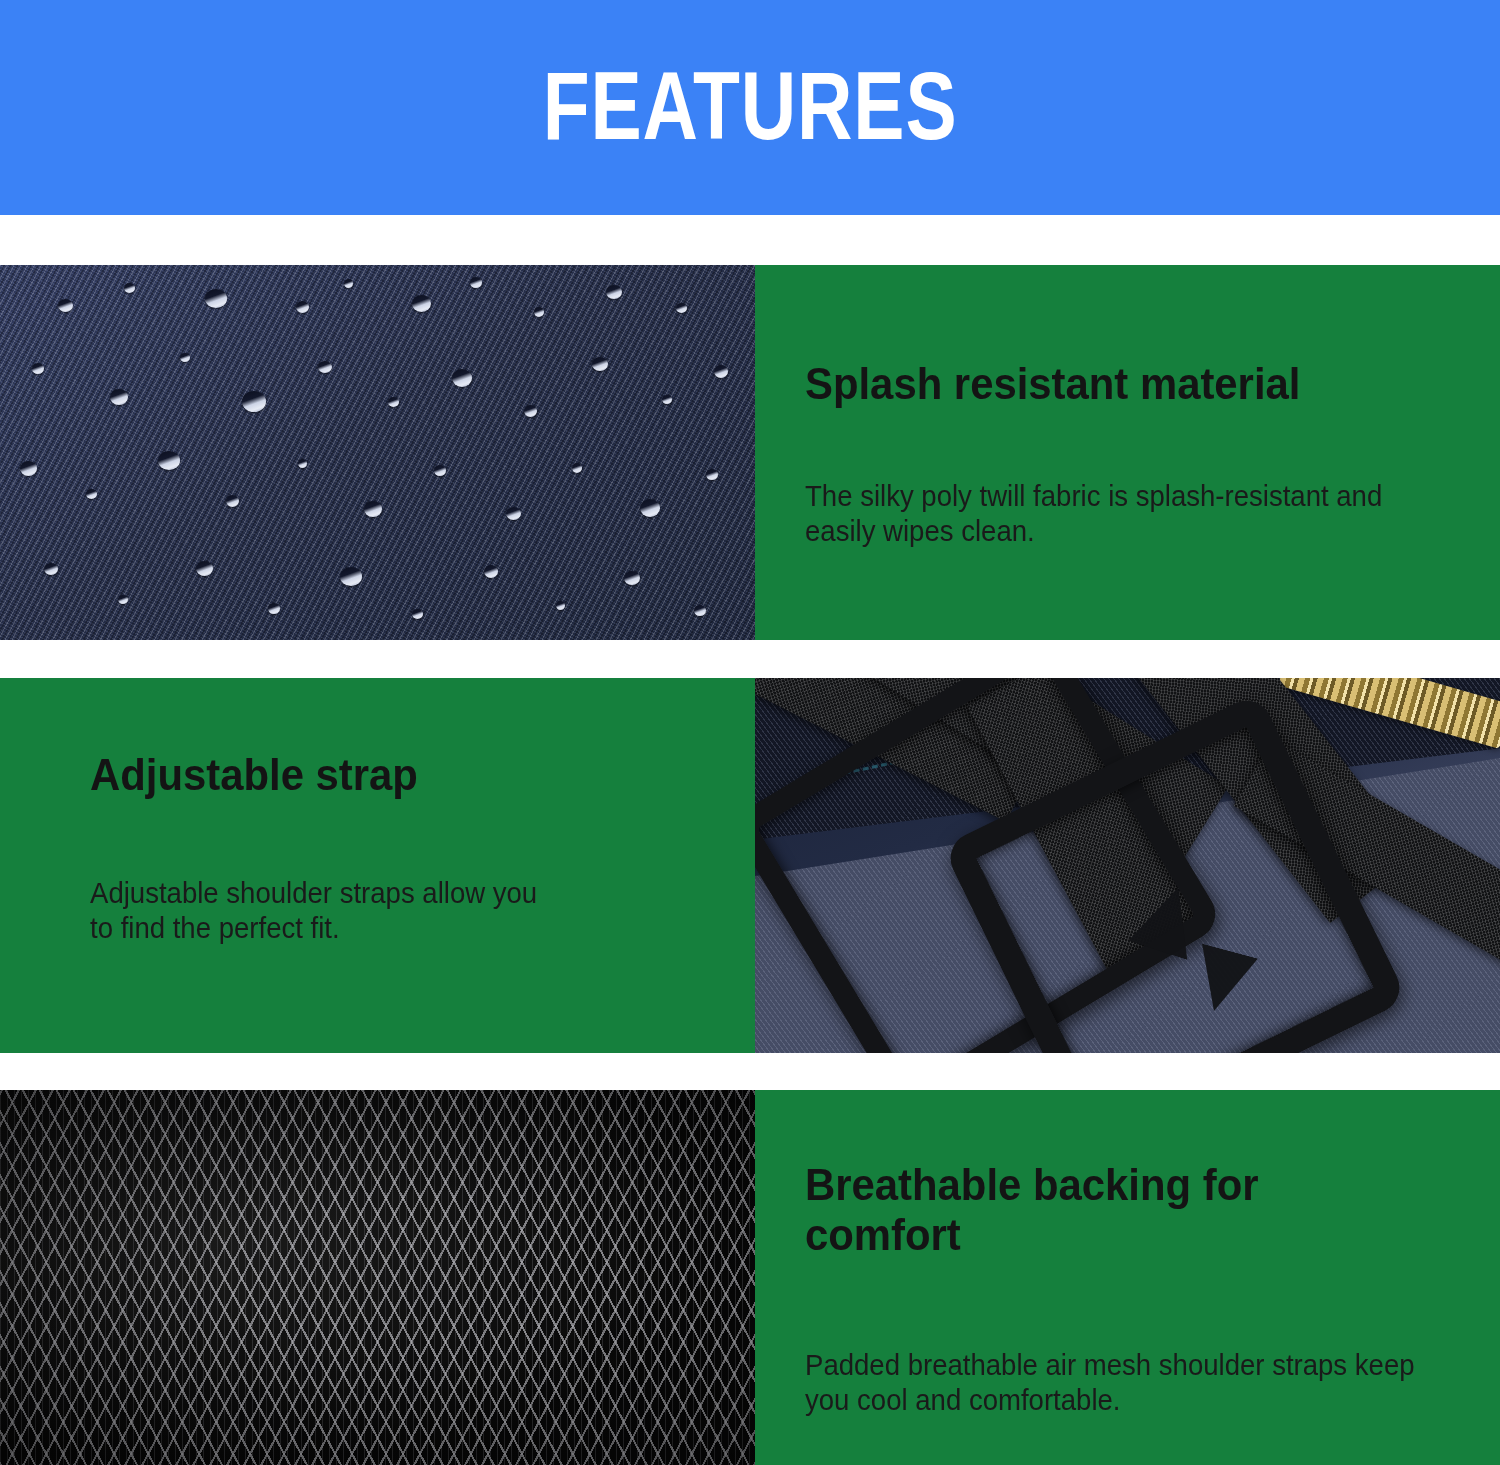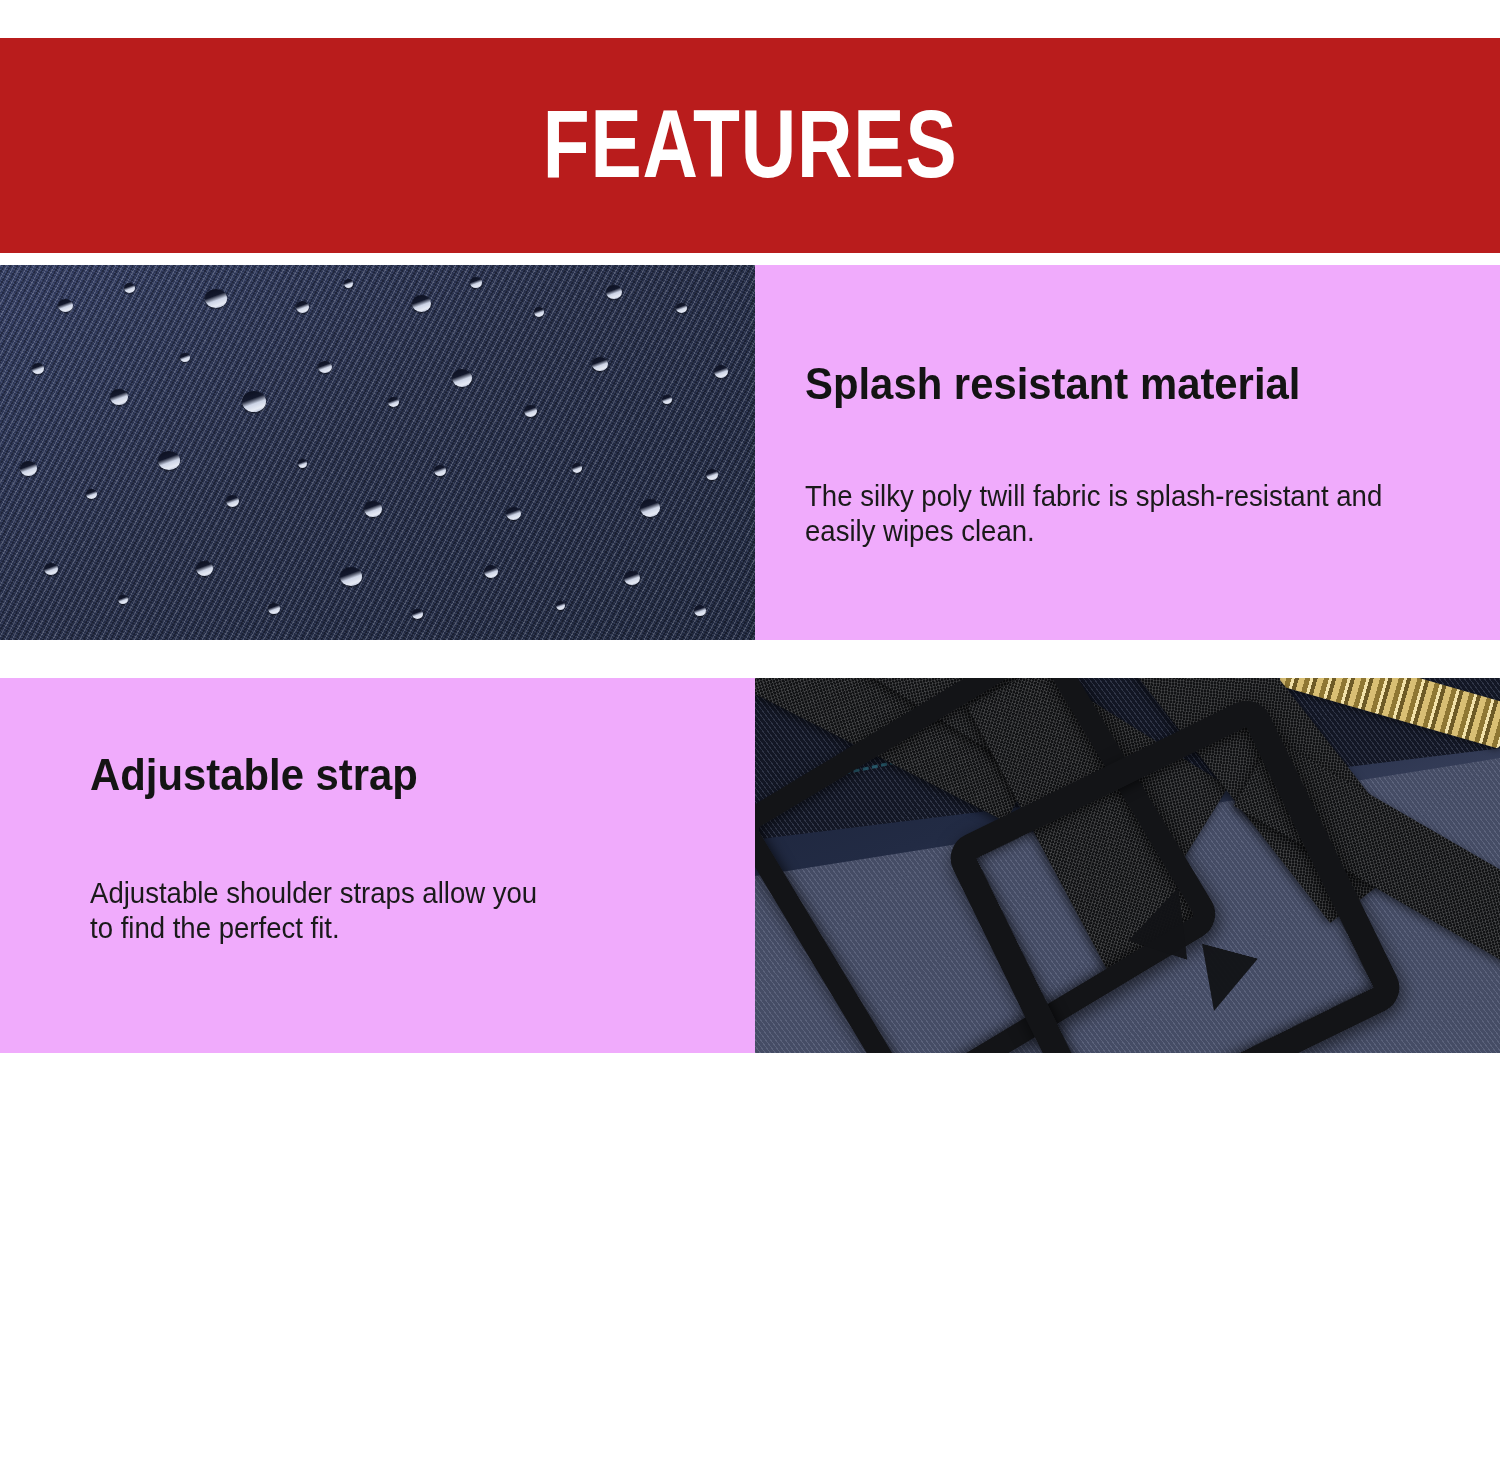--- a/index.html
+++ b/index.html
@@ -18,25 +18,24 @@
     width: 1500px;
     height: 1465px;
     background: #ffffff;
   }
 
   
   .header {
     position: absolute;
     left: 0; top: 0;
     width: 1500px; height: 215px;
-    background: #b91c1c;
+    background: #3b82f6;
     display: flex;
     align-items: center;
     justify-content: center;
-    margin-top: 38px;
   }
   .header-title {
     color: #ffffff;
     font-family: "Liberation Sans Narrow", "Liberation Sans", sans-serif;
     font-weight: 700;
     font-size: 96px;
     line-height: 1;
     letter-spacing: 1px;
     transform: scaleX(0.80);
     transform-origin: center center;
@@ -58,21 +57,21 @@
   .panel-image {
     width: 755px;
     height: 100%;
     position: relative;
     overflow: hidden;
     flex: none;
   }
   .panel-text {
     width: 745px;
     height: 100%;
-    background: #f0abfc;
+    background: #15803d;
     position: relative;
     flex: none;
   }
   #row-2 .panel-text { width: 755px; }
   #row-2 .panel-image { width: 745px; }
 
   .text-inner {
     position: absolute;
     left: 50px;
     right: 40px;
@@ -322,14 +321,29 @@
         <div class="buckle-frame" style="left:34px; top:22px; width:330px; height:300px; transform:rotate(-31deg);"></div>
         <div class="buckle-frame" style="left:244px; top:74px; width:300px; height:290px; transform:rotate(-26deg); border-width:26px;"></div>
 
         <div class="buckle-tri" style="left:382px; top:208px; width:62px; height:66px; transform:rotate(18deg);"></div>
         <div class="buckle-tri" style="left:438px; top:272px; width:58px; height:62px; transform:rotate(195deg);"></div>
       </div>
     </div>
 
   </div>
 
+  <div class="row" id="row-3">
+
+    <div class="panel-image">
+      <div class="img-mesh"></div>
+      <div class="mesh-shadow"></div>
+    </div>
+
+    <div class="panel-text">
+      <div class="text-inner">
+        <h2 class="feature-heading">Breathable backing for comfort</h2>
+        <p class="feature-body">Padded breathable air mesh shoulder straps keep you cool and comfortable.</p>
+      </div>
+    </div>
+
+  </div>
 
 </div>
 
 </body></html>

